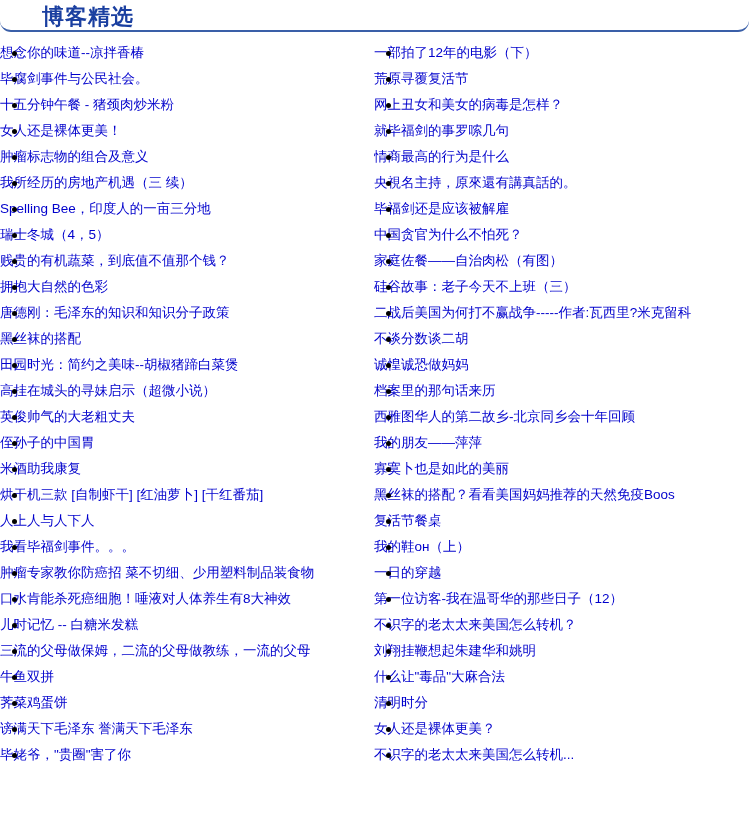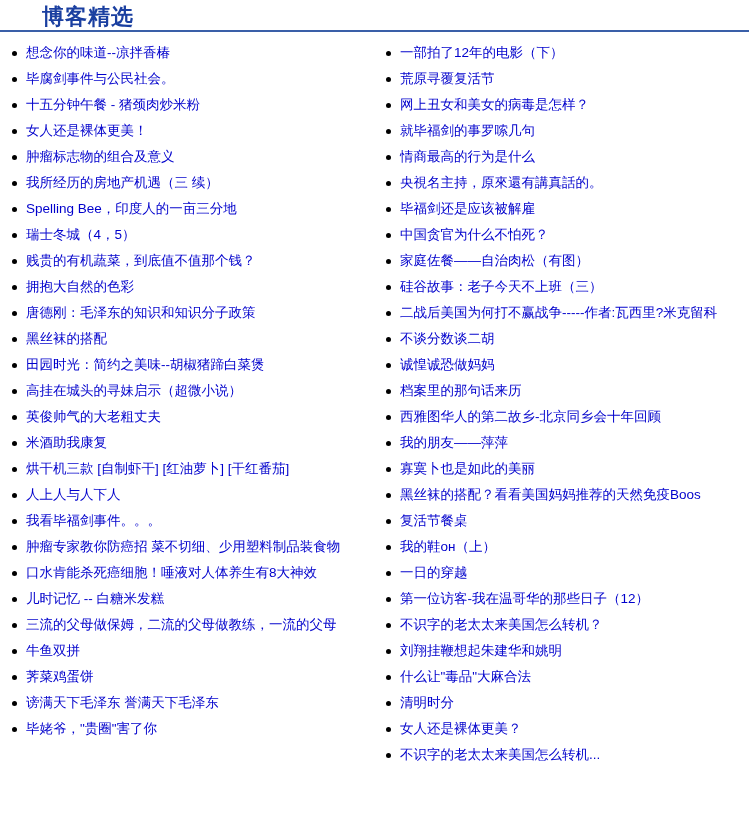--- a/index.html
+++ b/index.html
@@ -15,20 +15,21 @@
   }
   .page {
     width: 749px;
     position: relative;
     overflow: hidden;
   }
   .header {
     height: 30px;
     border-bottom: 2px solid #3a5fa8;
     position: relative;
+    border-radius: 11px;
   }
   .header-title {
     position: absolute;
     left: 42px;
     top: 2px;
     font-family: "Liberation Serif", serif;
     font-size: 22px;
     font-weight: bold;
     color: #1a3fa0;
     letter-spacing: 1px;
@@ -41,21 +42,20 @@
     width: 374px;
     box-sizing: border-box;
   }
   ul.list {
     list-style: none;
     margin: 0;
     padding: 0;
   }
   ul.list li {
     position: relative;
-    padding-left: 26px;
     margin: 0;
     height: 26px;
     line-height: 26px;
     white-space: nowrap;
     overflow: hidden;
   }
   ul.list li::before {
     content: "";
     position: absolute;
     left: 12px;
@@ -93,20 +93,21 @@
         <li><a class="item-link" href="#">我所经历的房地产机遇（三 续）</a></li>
         <li><a class="item-link" href="#">Spelling Bee，印度人的一亩三分地</a></li>
         <li><a class="item-link" href="#">瑞士冬城（4，5）</a></li>
         <li><a class="item-link" href="#">贱贵的有机蔬菜，到底值不值那个钱？</a></li>
         <li><a class="item-link" href="#">拥抱大自然的色彩</a></li>
         <li><a class="item-link" href="#">唐德刚：毛泽东的知识和知识分子政策</a></li>
         <li><a class="item-link" href="#">黑丝袜的搭配</a></li>
         <li><a class="item-link" href="#">田园时光：简约之美味--胡椒猪蹄白菜煲</a></li>
         <li><a class="item-link" href="#">高挂在城头的寻妹启示（超微小说）</a></li>
         <li><a class="item-link" href="#">英俊帅气的大老粗丈夫</a></li>
+        <li><a class="item-link" href="#">侄孙子的中国胃</a></li>
         <li><a class="item-link" href="#">米酒助我康复</a></li>
         <li><a class="item-link" href="#">烘干机三款 [自制虾干] [红油萝卜] [干红番茄]</a></li>
         <li><a class="item-link" href="#">人上人与人下人</a></li>
         <li><a class="item-link" href="#">我看毕福剑事件。。。</a></li>
         <li><a class="item-link" href="#">肿瘤专家教你防癌招 菜不切细、少用塑料制品装食物</a></li>
         <li><a class="item-link" href="#">口水肯能杀死癌细胞！唾液对人体养生有8大神效</a></li>
         <li><a class="item-link" href="#">儿时记忆 -- 白糖米发糕</a></li>
         <li><a class="item-link" href="#">三流的父母做保姆，二流的父母做教练，一流的父母</a></li>
         <li><a class="item-link" href="#">牛鱼双拼</a></li>
         <li><a class="item-link" href="#">荠菜鸡蛋饼</a></li>

